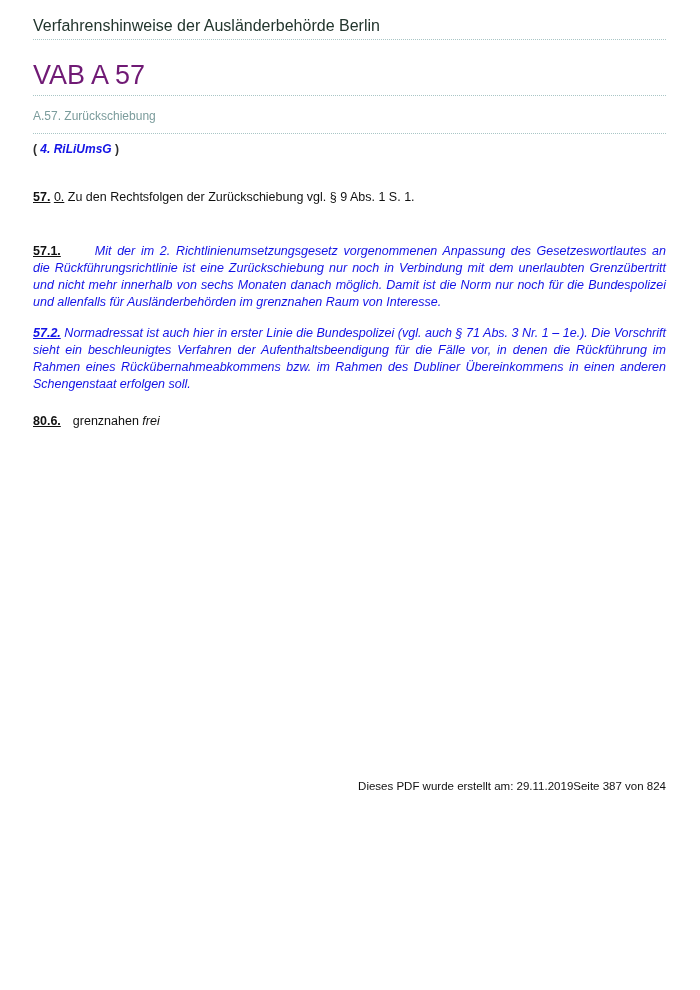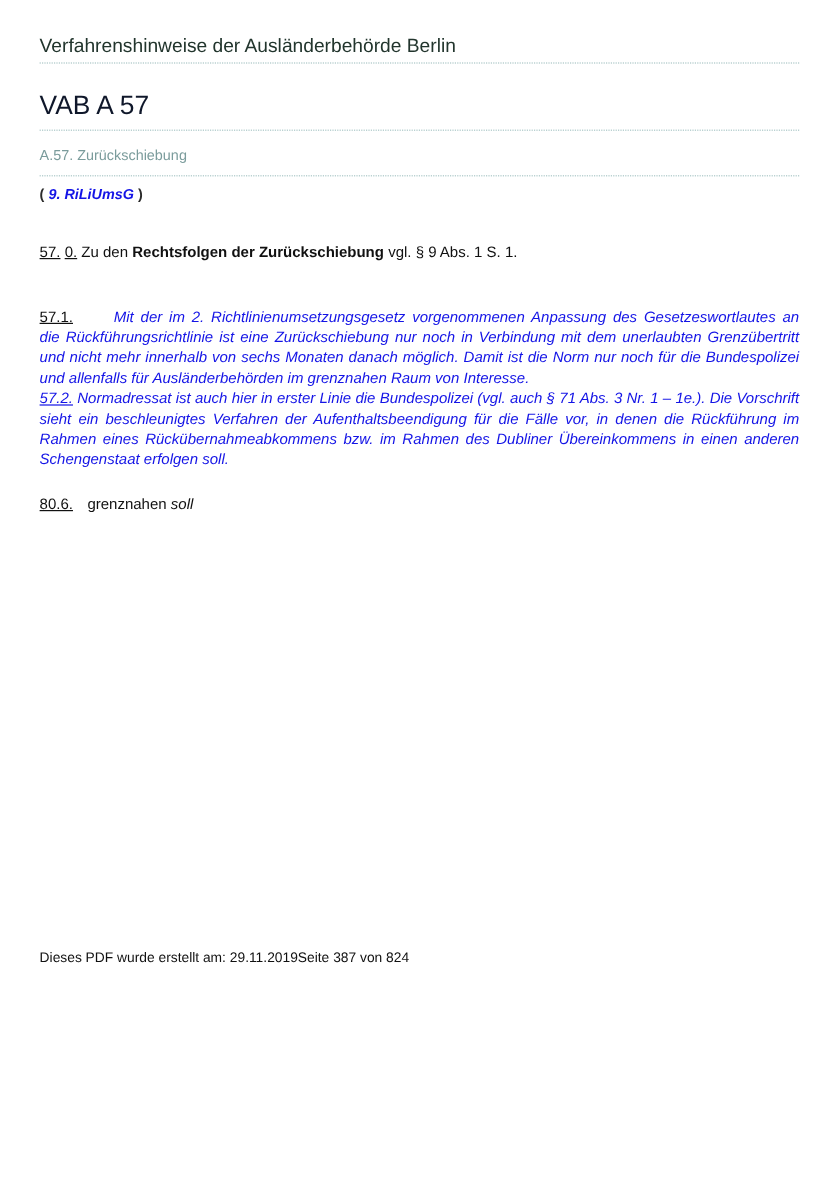--- a/index.html
+++ b/index.html
@@ -7,38 +7,38 @@
     width: 700px;
     height: 990px;
     background: #ffffff;
     font-family: "Liberation Sans", sans-serif;
     color: #1a1a1a;
     position: relative;
     overflow: hidden;
   }
   .page {
     position: absolute;
-    top: 17px; left: 0;
+    top: 4px; left: 0;
     width: 700px;
     height: 800px;
     box-sizing: border-box;
     padding: 12px 34px 0 33px;
   }
   .header-title {
     font-size: 16px;
     line-height: 20px;
     color: #22352d;
     padding-bottom: 3px;
     border-bottom: 1px dotted #a9c6c6;
   }
   .doc-title {
     margin-top: 20px;
-    font-size: 22px;
+    font-size: 27px;
     line-height: 30px;
-    color: #0f172a;
+    color: #701a75;
     padding-bottom: 5px;
     border-bottom: 1px dotted #a9c6c6;
   }
   .section-title {
     margin-top: 9px;
     font-size: 12px;
     line-height: 23px;
     color: #7b9c9c;
     padding-bottom: 5px;
     border-bottom: 1px dotted #a9c6c6;
@@ -55,78 +55,78 @@
     font-weight: bold;
   }
   .para {
     font-size: 12.5px;
     line-height: 17px;
     color: #111111;
   }
   .para.justify { text-align: justify; }
   .p0 { margin-top: 33px; }
   .p1 { margin-top: 37px; }
-  .p2 { }
+  .p2 { margin-top: 14px; }
   .p3 { margin-top: 20px; }
   .num-label {
-    font-weight: normal;
+    font-weight: bold;
     text-decoration: underline;
     color: #111111;
   }
   .num-label.blue {
     color: #1414e6;
     font-style: italic;
   }
   .sub-label {
     text-decoration: underline;
   }
   .blue-italic {
     color: #1414e6;
     font-style: italic;
   }
-  .bold { font-weight: bold; }
+  .bold { font-weight: normal; }
   .italic { font-style: italic; }
   .tab {
     display: inline-block;
     width: 34px;
   }
   .small-tab {
     display: inline-block;
     width: 12px;
   }
   .footer {
     position: absolute;
     left: 33px;
     right: 34px;
     bottom: 12px;
     display: flex;
-    justify-content: flex-start;
+    justify-content: flex-end;
     font-size: 11.5px;
     color: #111111;
   }
 </style>
 </head>
 <body>
 
 <div class="page">
 
   <div class="header-title">Verfahrenshinweise der Ausländerbehörde Berlin</div>
 
   <div class="doc-title">VAB A 57</div>
 
   <div class="section-title">A.57. Zurückschiebung</div>
 
-  <div class="ref-line"><span>(</span> <span class="ref-link">9. RiLiUmsG</span> <span>)</span></div>
+  <div class="ref-line"><span>(</span> <span class="ref-link">4. RiLiUmsG</span> <span>)</span></div>
 
   <div class="para p0"><span class="num-label">57.</span> <span class="sub-label">0.</span> <span>Zu den</span> <span class="bold">Rechtsfolgen der Zurückschiebung</span> <span>vgl. § 9 Abs. 1 S. 1.</span></div>
 
   <div class="para p1 justify"><span class="num-label">57.1.</span><span class="tab"></span><span class="blue-italic">Mit der im 2. Richtlinienumsetzungsgesetz vorgenommenen Anpassung des Gesetzeswortlautes an die Rückführungsrichtlinie ist eine Zurückschiebung nur noch in Verbindung mit dem unerlaubten Grenzübertritt und nicht mehr innerhalb von sechs Monaten danach möglich. Damit ist die Norm nur noch für die Bundespolizei und allenfalls für Ausländerbehörden im grenznahen Raum von Interesse.</span></div>
 
   <div class="para p2 justify"><span class="num-label blue">57.2.</span> <span class="blue-italic">Normadressat ist auch hier in erster Linie die Bundespolizei (vgl. auch § 71 Abs. 3 Nr. 1 – 1e.). Die Vorschrift sieht ein beschleunigtes Verfahren der Aufenthaltsbeendigung für die Fälle vor, in denen die Rückführung im Rahmen eines Rückübernahmeabkommens bzw. im Rahmen des Dubliner Übereinkommens in einen anderen Schengenstaat erfolgen soll.</span></div>
 
-  <div class="para p3"><span class="num-label">80.6.</span><span class="small-tab"></span><span>grenznahen</span> <span class="italic">soll</span></div>
+  <div class="para p3"><span class="num-label">80.6.</span><span class="small-tab"></span><span>grenznahen</span> <span class="italic">frei</span></div>
 
   <div class="footer">
     <span>Dieses PDF wurde erstellt am: 29.11.2019</span>
     <span>Seite 387 von 824</span>
   </div>
 
 </div>
 
 </body></html>

